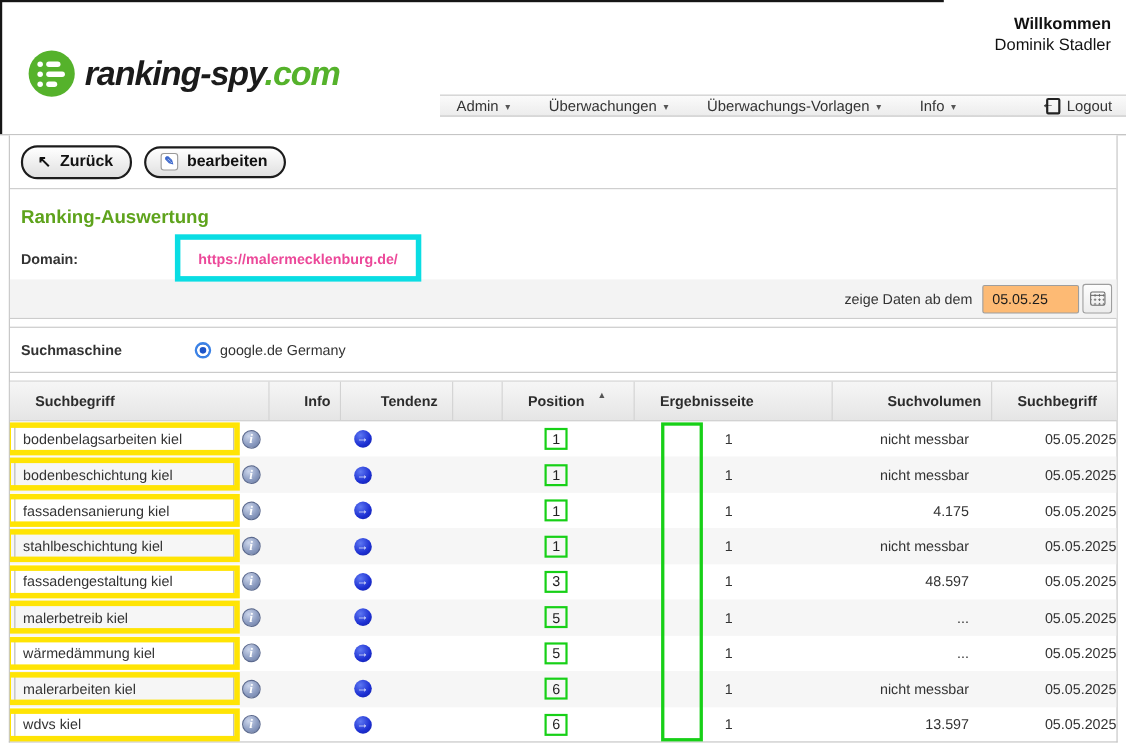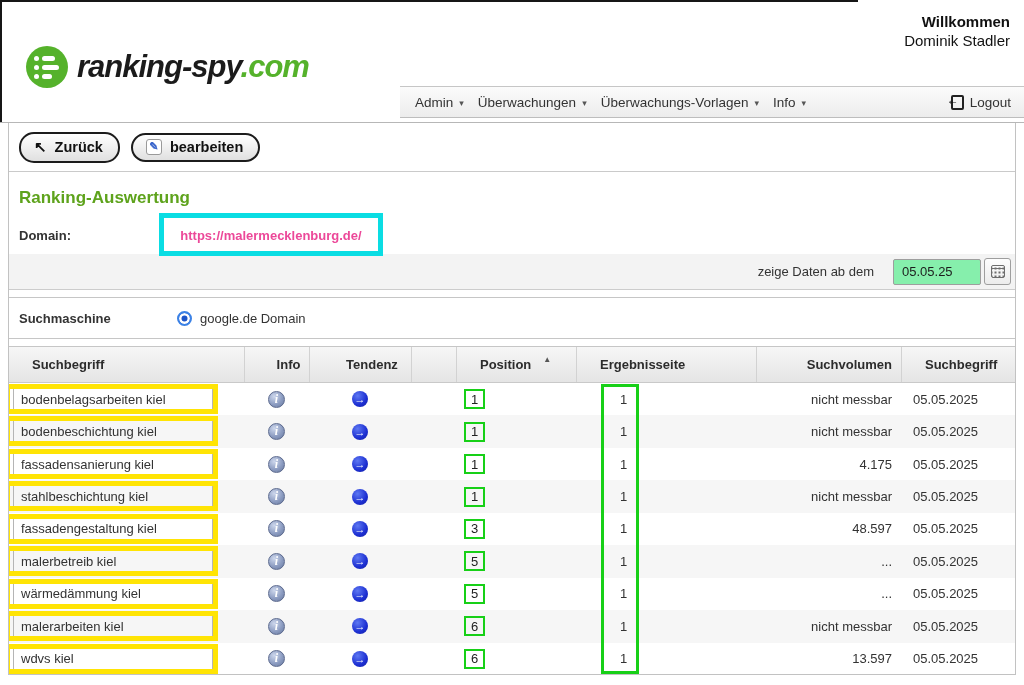--- a/index.html
+++ b/index.html
@@ -18,24 +18,24 @@
   .logo-badge .lrow { display:flex; align-items:center; gap:3px; }
   .logo-badge .ldot { width:5px; height:5px; border-radius:50%; background:#fff; }
   .logo-badge .lbar { height:5px; border-radius:3px; background:#fff; }
   .lb1{width:13px}.lb2{width:17px}.lb3{width:10px}
   .logo-text { font-size:31px; font-weight:bold; font-style:italic; letter-spacing:-1px; color:#1b1b1b; }
   .logo-text .dotcom { color:#55b22b; }
 
   .welcome { position:absolute; right:14px; top:12px; text-align:right; font-size:15px; color:#111; line-height:19px; }
   .welcome .w1 { font-weight:bold; }
 
-  .navbar { position:absolute; left:400px; right:0; top:86px; height:32px;
+  .navbar { position:absolute; left:400px; right:0; top:86px; height:20px;
     border-top:1px solid #c6c6c6; border-bottom:1px solid #bdbdbd;
     background:linear-gradient(#fbfbfb,#ececec);
-    display:flex; align-items:center; padding-left:15px; gap:14px; font-size:13.5px; color:#333; }
+    display:flex; align-items:center; padding-left:15px; gap:35px; font-size:13.5px; color:#333; }
   .nav-item { display:inline-flex; align-items:center; gap:6px; cursor:pointer; white-space:nowrap; }
   .caret { font-size:9px; color:#555; position:relative; top:1px; }
   .logout { margin-left:auto; margin-right:13px; display:inline-flex; align-items:center; gap:6px; cursor:pointer; }
   .logout-ico { width:13px; height:15px; border:2px solid #222; border-radius:2px; position:relative; }
   .logout-ico span { position:absolute; left:-6px; top:-4px; font-size:12px; font-weight:bold; color:#111; }
 
   .header-rule { position:absolute; left:0; right:0; top:122px; height:1px; background:#b7b7b7; }
 
   
   .frame { position:absolute; left:8px; top:123px; width:1008px; height:552px;
@@ -50,22 +50,22 @@
 
   .page-title { height:44px; padding:16px 0 0 10px; font-size:17px; font-weight:bold; color:#5ea31c; }
 
   .domain-rowA { height:38px; position:relative; font-size:13px; display:flex; align-items:center; }
   .domain-label { padding-left:10px; font-weight:bold; color:#333; }
   .domain-value { position:absolute; left:158px; width:208px; text-align:center; font-weight:bold; color:#ec4899; }
   .cyan-frame { position:absolute; left:150px; top:-3px; width:224px; height:43px; border:5px solid #0adde3; z-index:5; pointer-events:none; }
 
   .domain-rowB { height:36px; background:#f3f3f3; border-bottom:1px solid #cccccc;
     display:flex; align-items:center; justify-content:flex-end; font-size:13px; color:#333; padding-right:4px; }
-  .date-input { width:88px; height:26px; border:1px solid #9e9e9e; border-radius:2px; background:#86efac;
-    font-family:"Liberation Sans",sans-serif; font-size:13px; color:#1c1c1c; padding-left:8px; margin-left:19px; }
+  .date-input { width:88px; height:26px; border:1px solid #9e9e9e; border-radius:2px; background:#fdba74;
+    font-family:"Liberation Sans",sans-serif; font-size:13px; color:#1c1c1c; padding-left:8px; margin-left:9px; }
   .cal-btn { width:27px; height:27px; margin-left:3px; border:1px solid #9e9e9e; border-radius:3px;
     background:linear-gradient(#fdfdfd,#ececec); display:flex; align-items:center; justify-content:center; cursor:pointer; }
   .cal-ico { width:14px; height:13px; border:1px solid #6d6d6d; border-radius:2px; position:relative;
     background-image:radial-gradient(#6d6d6d 0.8px, transparent 1px); background-size:4px 4px; background-position:1.5px 4.5px; }
   .cal-ico::before { content:''; position:absolute; left:0; right:0; top:2px; border-top:1px solid #6d6d6d; }
 
   .spacer1 { height:8px; border-bottom:1px solid #c6c6c6; }
   .spacer2 { height:8px; border-bottom:1px solid #c6c6c6; }
 
   .engine-row { height:41px; border-bottom:1px solid #c6c6c6; display:flex; align-items:center; font-size:13px; }
@@ -79,21 +79,21 @@
   .thead > div { height:100%; display:flex; align-items:center; border-left:1px solid #d2d2d2;padding-left:23px; }
   .thead > div:first-child { border-left:none; }
   .cw-key{width:235px} .cw-info{width:65px} .cw-tend{width:102px} .cw-gap{width:45px}
   .cw-pos{width:120px} .cw-erg{width:180px} .cw-vol{width:145px} .cw-zeit{flex:1}
   .h-key{padding-left:9px} .h-info,.h-tend{justify-content:center}
   .h-pos{padding-left:9px} .h-erg{padding-left:16px}
   .h-vol{justify-content:flex-end; padding-right:9px} .h-zeit{padding-left:12px}
   .sort-ico { font-size:8px; color:#555; margin-left:12px; position:relative; top:-5px; }
 
   .tbody { position:relative; height:292px; overflow:hidden; }
-  .trow { height:32.44px; display:flex; align-items:center; font-size:13px; color:#333; position:relative; }
+  .trow { height:32.44px; display:flex; align-items:center; font-size:13px; color:#333; position:relative;gap:48px; }
   .trow:nth-child(even) { background:#f6f6f6; }
   .trow > div { height:100%; display:flex; align-items:center; }
   .c-key { position:relative; }
   .kw-box { position:absolute; left:4px; top:4px; bottom:4px; width:200px; border:1px solid #b5b5b5;
     display:flex; align-items:center; padding-left:7px; color:#333; }
   .yellow-frame { position:absolute; left:-4px; top:1px; width:213px; height:30px; border:5px solid #ffe404; z-index:6; pointer-events:none; }
   .c-info, .c-tend { justify-content:center; }
   .info-ico { width:17px; height:17px; border-radius:50%; border:1px solid #5c6a8e; color:#fff;
     background:radial-gradient(circle at 35% 30%, #cdd7ec, #8d9dc2 55%, #67789e);
     display:flex; align-items:center; justify-content:center;
@@ -191,21 +191,21 @@
     <span class="cal-btn">
       <span class="cal-ico"></span>
     </span>
   </div>
 
   <div class="spacer1"></div>
 
   <div class="engine-row">
     <span class="engine-label">Suchmaschine</span>
     <span class="radio"></span>
-    <span>google.de Domain</span>
+    <span>google.de Germany</span>
   </div>
 
   <div class="spacer2"></div>
 
   <div class="thead">
     <div class="cw-key h-key">Suchbegriff</div>
     <div class="cw-info h-info">Info</div>
     <div class="cw-tend h-tend">Tendenz</div>
     <div class="cw-gap"></div>
     <div class="cw-pos h-pos">

